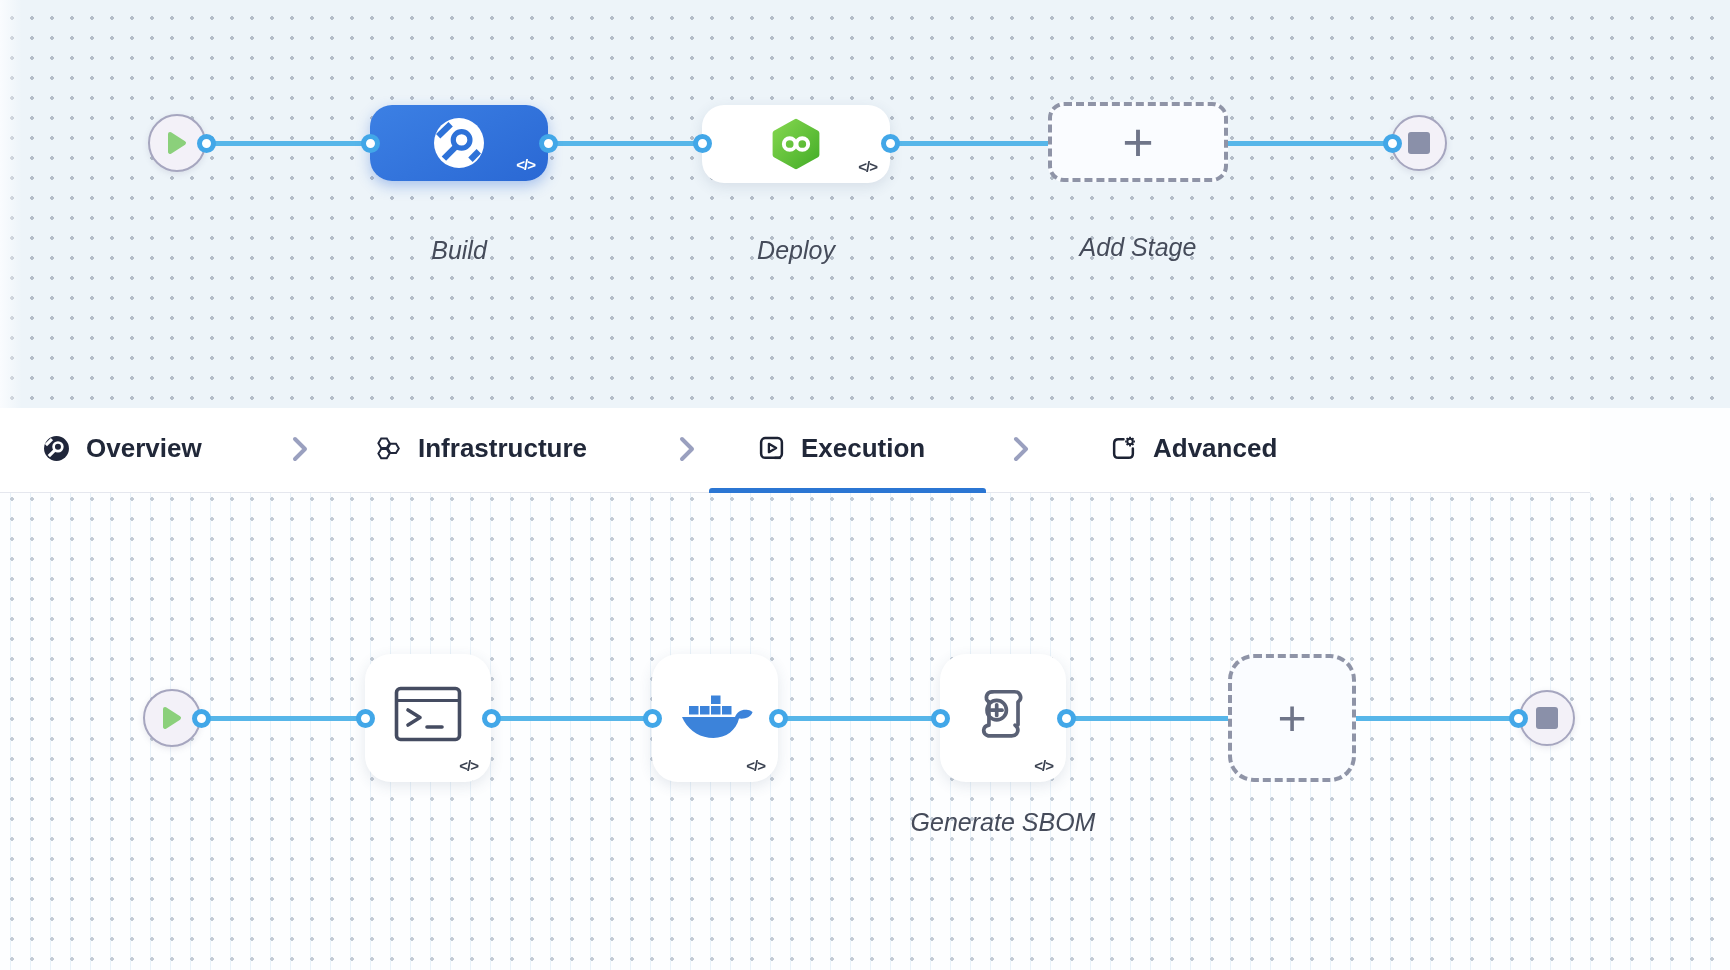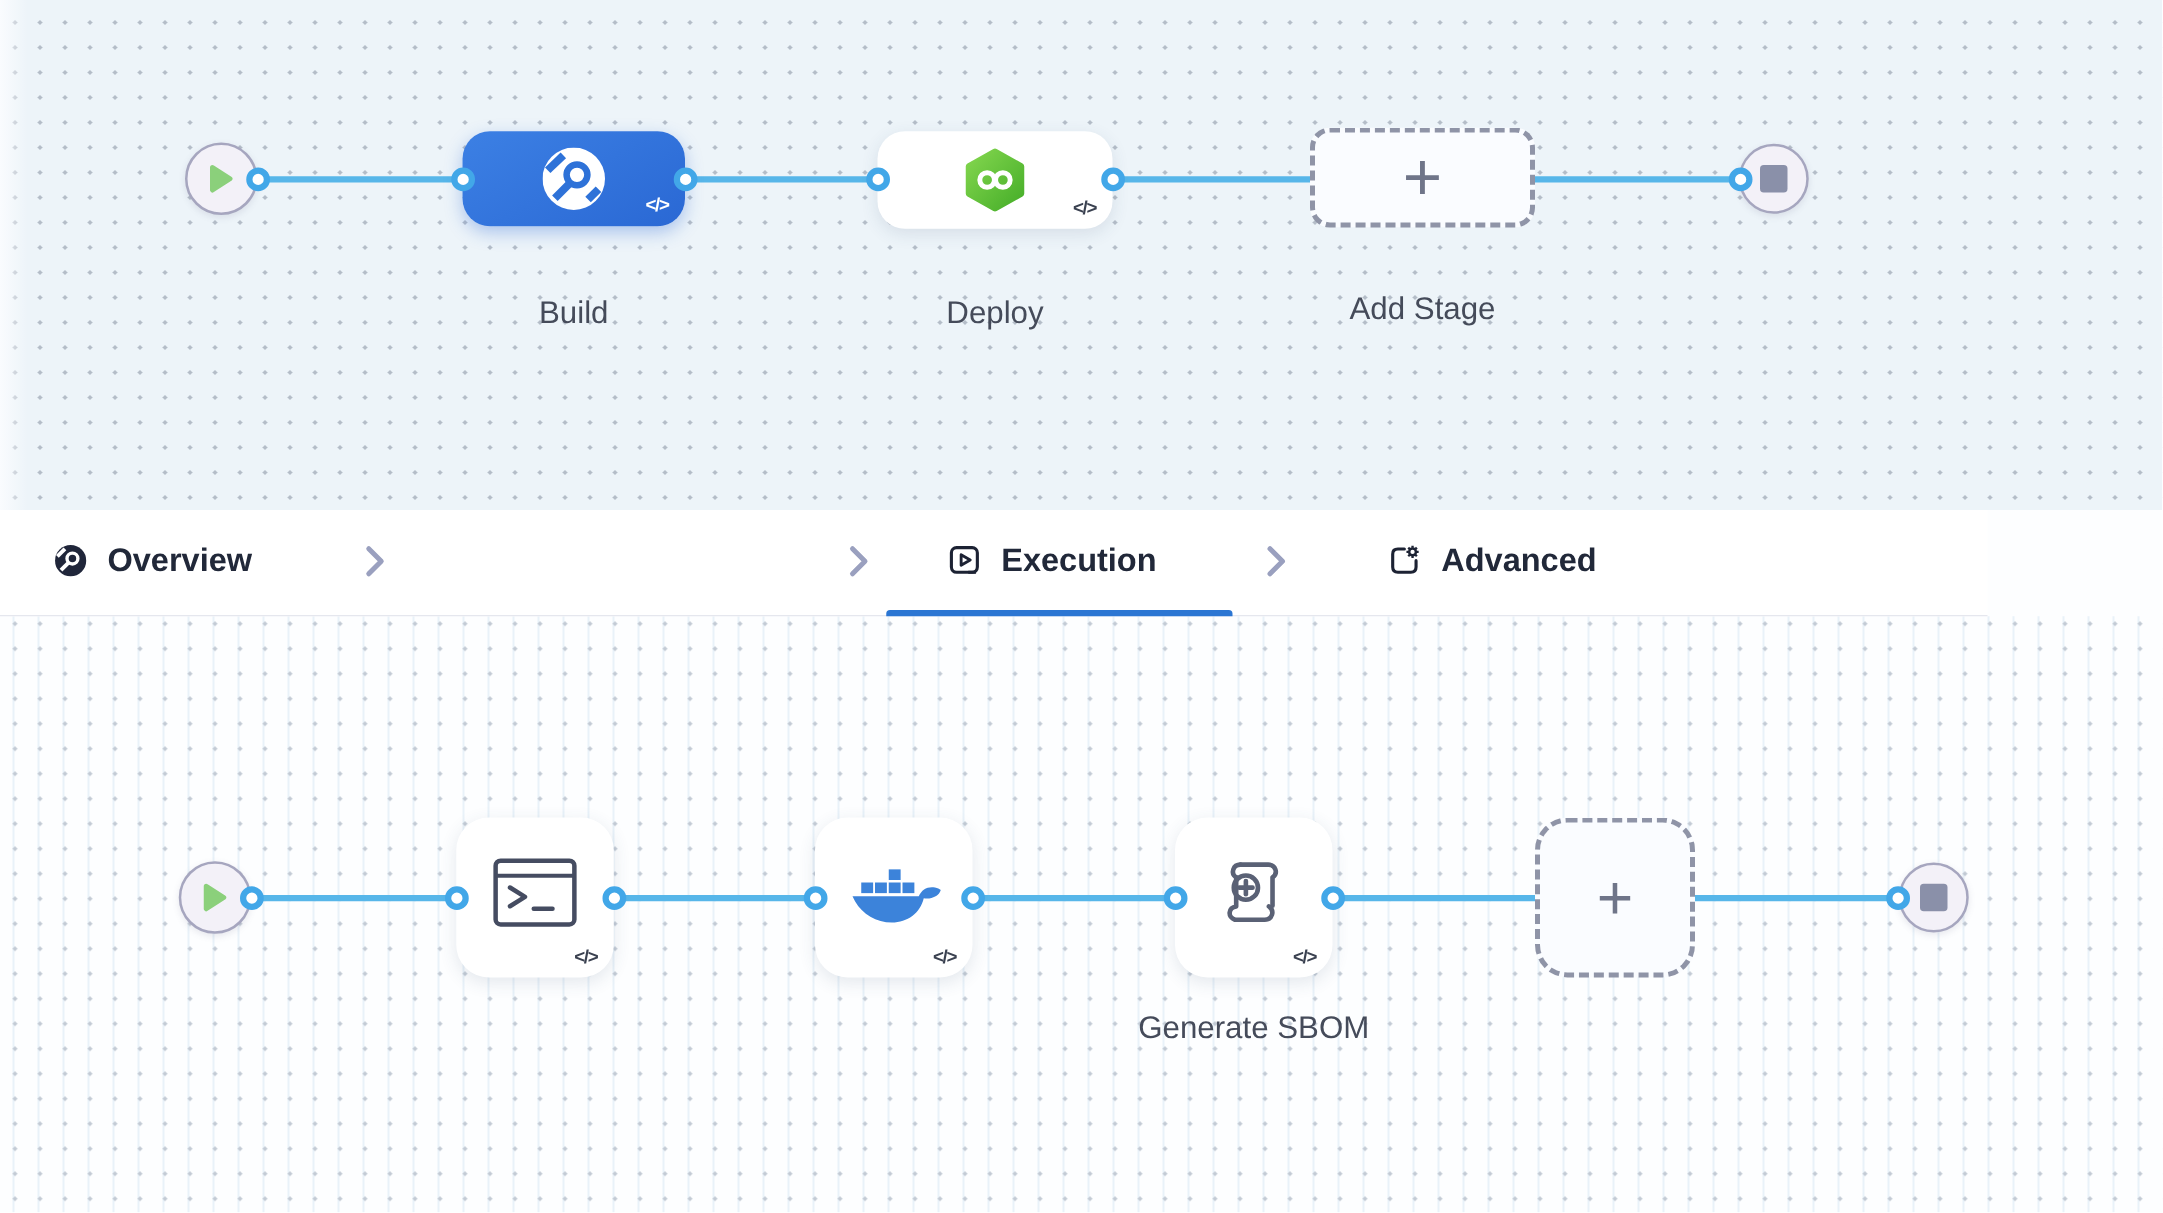--- a/index.html
+++ b/index.html
@@ -41,21 +41,21 @@
   .node-box{position:absolute;z-index:2;display:flex;align-items:center;justify-content:center;}
   .white-box{background:#fff;box-shadow:0 4px 14px rgba(50,70,110,.12);}
   .code-badge{position:absolute;right:13px;bottom:9px;font-size:15px;font-weight:700;
      letter-spacing:-1px;color:#3a4150;line-height:1;}
   .code-badge.white{color:#fff;}
   .dashed-box{border:4px dashed #8f94a7;background:#fafcff;
      display:flex;align-items:center;justify-content:center;}
   .plus-glyph{font-size:54px;font-weight:300;color:#6f7589;line-height:0;}
 
   .flow-label{position:absolute;z-index:3;text-align:center;color:#454b5a;
-     font-size:25px;line-height:1.5;}
+     font-size:25px;line-height:1.5;font-style:italic;}
 
   
   .tabbar{position:absolute;left:0;top:408px;width:1590px;height:85px;background:#ffffff;
      border-bottom:1px solid #e5e7ee;z-index:6;}
   .tab{position:absolute;top:0;height:80px;display:flex;align-items:center;gap:16px;cursor:pointer;}
   .tab-label{font-size:26px;font-weight:600;color:#212839;white-space:nowrap;}
   .chev{position:absolute;top:28px;}
   .tab-underline{position:absolute;left:709px;top:80px;width:277px;height:5px;
      background:#2b76d3;border-radius:3px 3px 0 0;}
 
@@ -134,20 +134,30 @@
           <line x1="11.4" y1="14.6" x2="5.6" y2="20.4" stroke-width="3"></line>
         </g>
       </svg>
       <span class="tab-label">Overview</span>
     </div>
 
     <svg class="chev" style="left:291px;" width="18" height="26" viewBox="0 0 18 26">
       <polyline points="4,3 14,13 4,23" fill="none" stroke="#9aa0bf" stroke-width="4" stroke-linecap="round" stroke-linejoin="round"></polyline>
     </svg>
 
+    <div class="tab" style="left:375px;">
+      <svg width="27" height="27" viewBox="0 0 27 27">
+        <g fill="none" stroke="#20263a" stroke-width="2">
+          <polygon points="6.2,3.5 11.8,3.5 14.6,8.2 11.8,12.9 6.2,12.9 3.4,8.2"></polygon>
+          <polygon points="6.2,13.9 11.8,13.9 14.6,18.6 11.8,23.3 6.2,23.3 3.4,18.6"></polygon>
+          <polygon points="15.4,8.7 21,8.7 23.8,13.4 21,18.1 15.4,18.1 12.6,13.4"></polygon>
+        </g>
+      </svg>
+      <span class="tab-label">Infrastructure</span>
+    </div>
 
     <svg class="chev" style="left:678px;" width="18" height="26" viewBox="0 0 18 26">
       <polyline points="4,3 14,13 4,23" fill="none" stroke="#9aa0bf" stroke-width="4" stroke-linecap="round" stroke-linejoin="round"></polyline>
     </svg>
 
     <div class="tab" style="left:758px;">
       <svg width="27" height="27" viewBox="0 0 26 26">
         <rect x="3" y="3" width="20" height="19" rx="4" fill="none" stroke="#1c2233" stroke-width="2.4"></rect>
         <polygon points="10.5,8.5 17.5,12.5 10.5,16.5" fill="none" stroke="#1c2233" stroke-width="2.2" stroke-linejoin="round"></polygon>
         <line x1="16" y1="22" x2="22" y2="22" stroke="#1c2233" stroke-width="2.4"></line>

